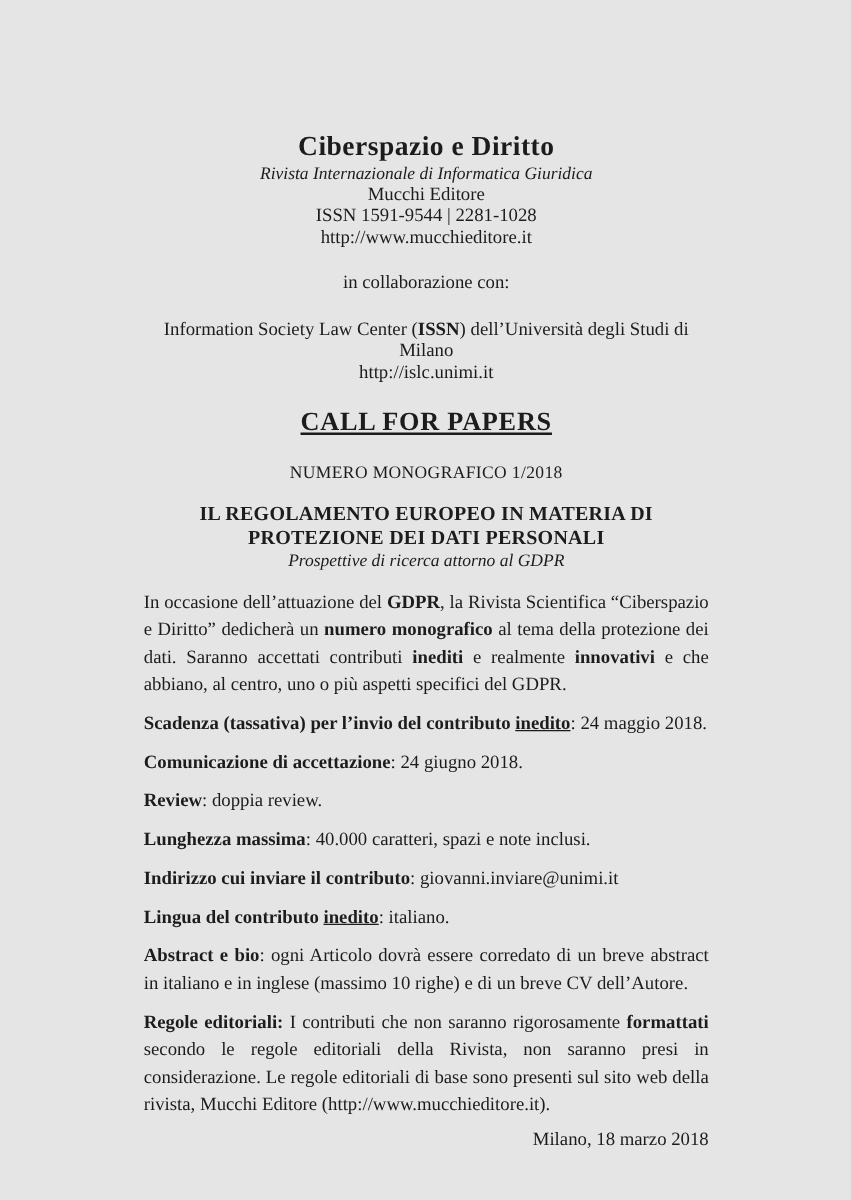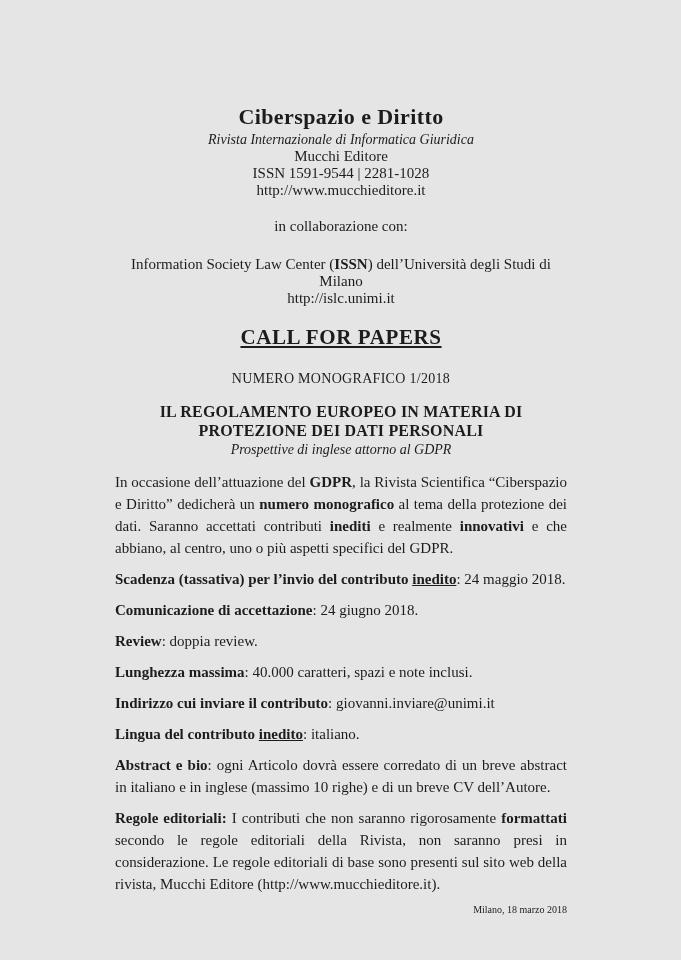--- a/index.html
+++ b/index.html
@@ -69,21 +69,21 @@
   }
   .body-text {
     font-size: 15px;
     line-height: 22px;
     text-align: justify;
     margin: 0 0 9px 0;
   }
   .intro-par { margin-top: 13px; }
   .dateline {
     text-align: right;
-    font-size: 10px;
+    font-size: 15px;
   }
 </style>
 </head>
 <body>
 
 <div class="page">
 
   <header class="center">
     <h1 class="journal-title">Ciberspazio e Diritto</h1>
     <div class="journal-subtitle">Rivista Internazionale di Informatica Giuridica</div>
@@ -100,21 +100,21 @@
       <div><span>Information Society Law Center (</span><span class="b">ISSN</span><span>) dell’Università degli Studi di Milano</span></div>
       <div>http://islc.unimi.it</div>
     </div>
   </header>
 
   <main>
     <div class="center">
       <h2 class="cfp-heading">CALL FOR PAPERS</h2>
       <div class="issue">NUMERO MONOGRAFICO 1/2018</div>
       <h3 class="topic-title">IL REGOLAMENTO EUROPEO IN MATERIA DI PROTEZIONE DEI DATI PERSONALI</h3>
-      <div class="topic-subtitle">Prospettive di inglese attorno al GDPR</div>
+      <div class="topic-subtitle">Prospettive di ricerca attorno al GDPR</div>
     </div>
 
     <p class="body-text intro-par"><span>In occasione dell’attuazione del </span><span class="b">GDPR</span><span>, la Rivista Scientifica “Ciberspazio e Diritto” dedicherà un </span><span class="b">numero monografico</span><span> al tema della protezione dei dati. Saranno accettati contributi </span><span class="b">inediti</span><span> e realmente </span><span class="b">innovativi</span><span> e che abbiano, al centro, uno o più aspetti specifici del GDPR.</span></p>
 
     <p class="body-text"><span class="b">Scadenza (tassativa) per l’invio del contributo </span><span class="b u">inedito</span><span>: 24 maggio 2018.</span></p>
 
     <p class="body-text"><span class="b">Comunicazione di accettazione</span><span>: 24 giugno 2018.</span></p>
 
     <p class="body-text"><span class="b">Review</span><span>: doppia review.</span></p>
 

